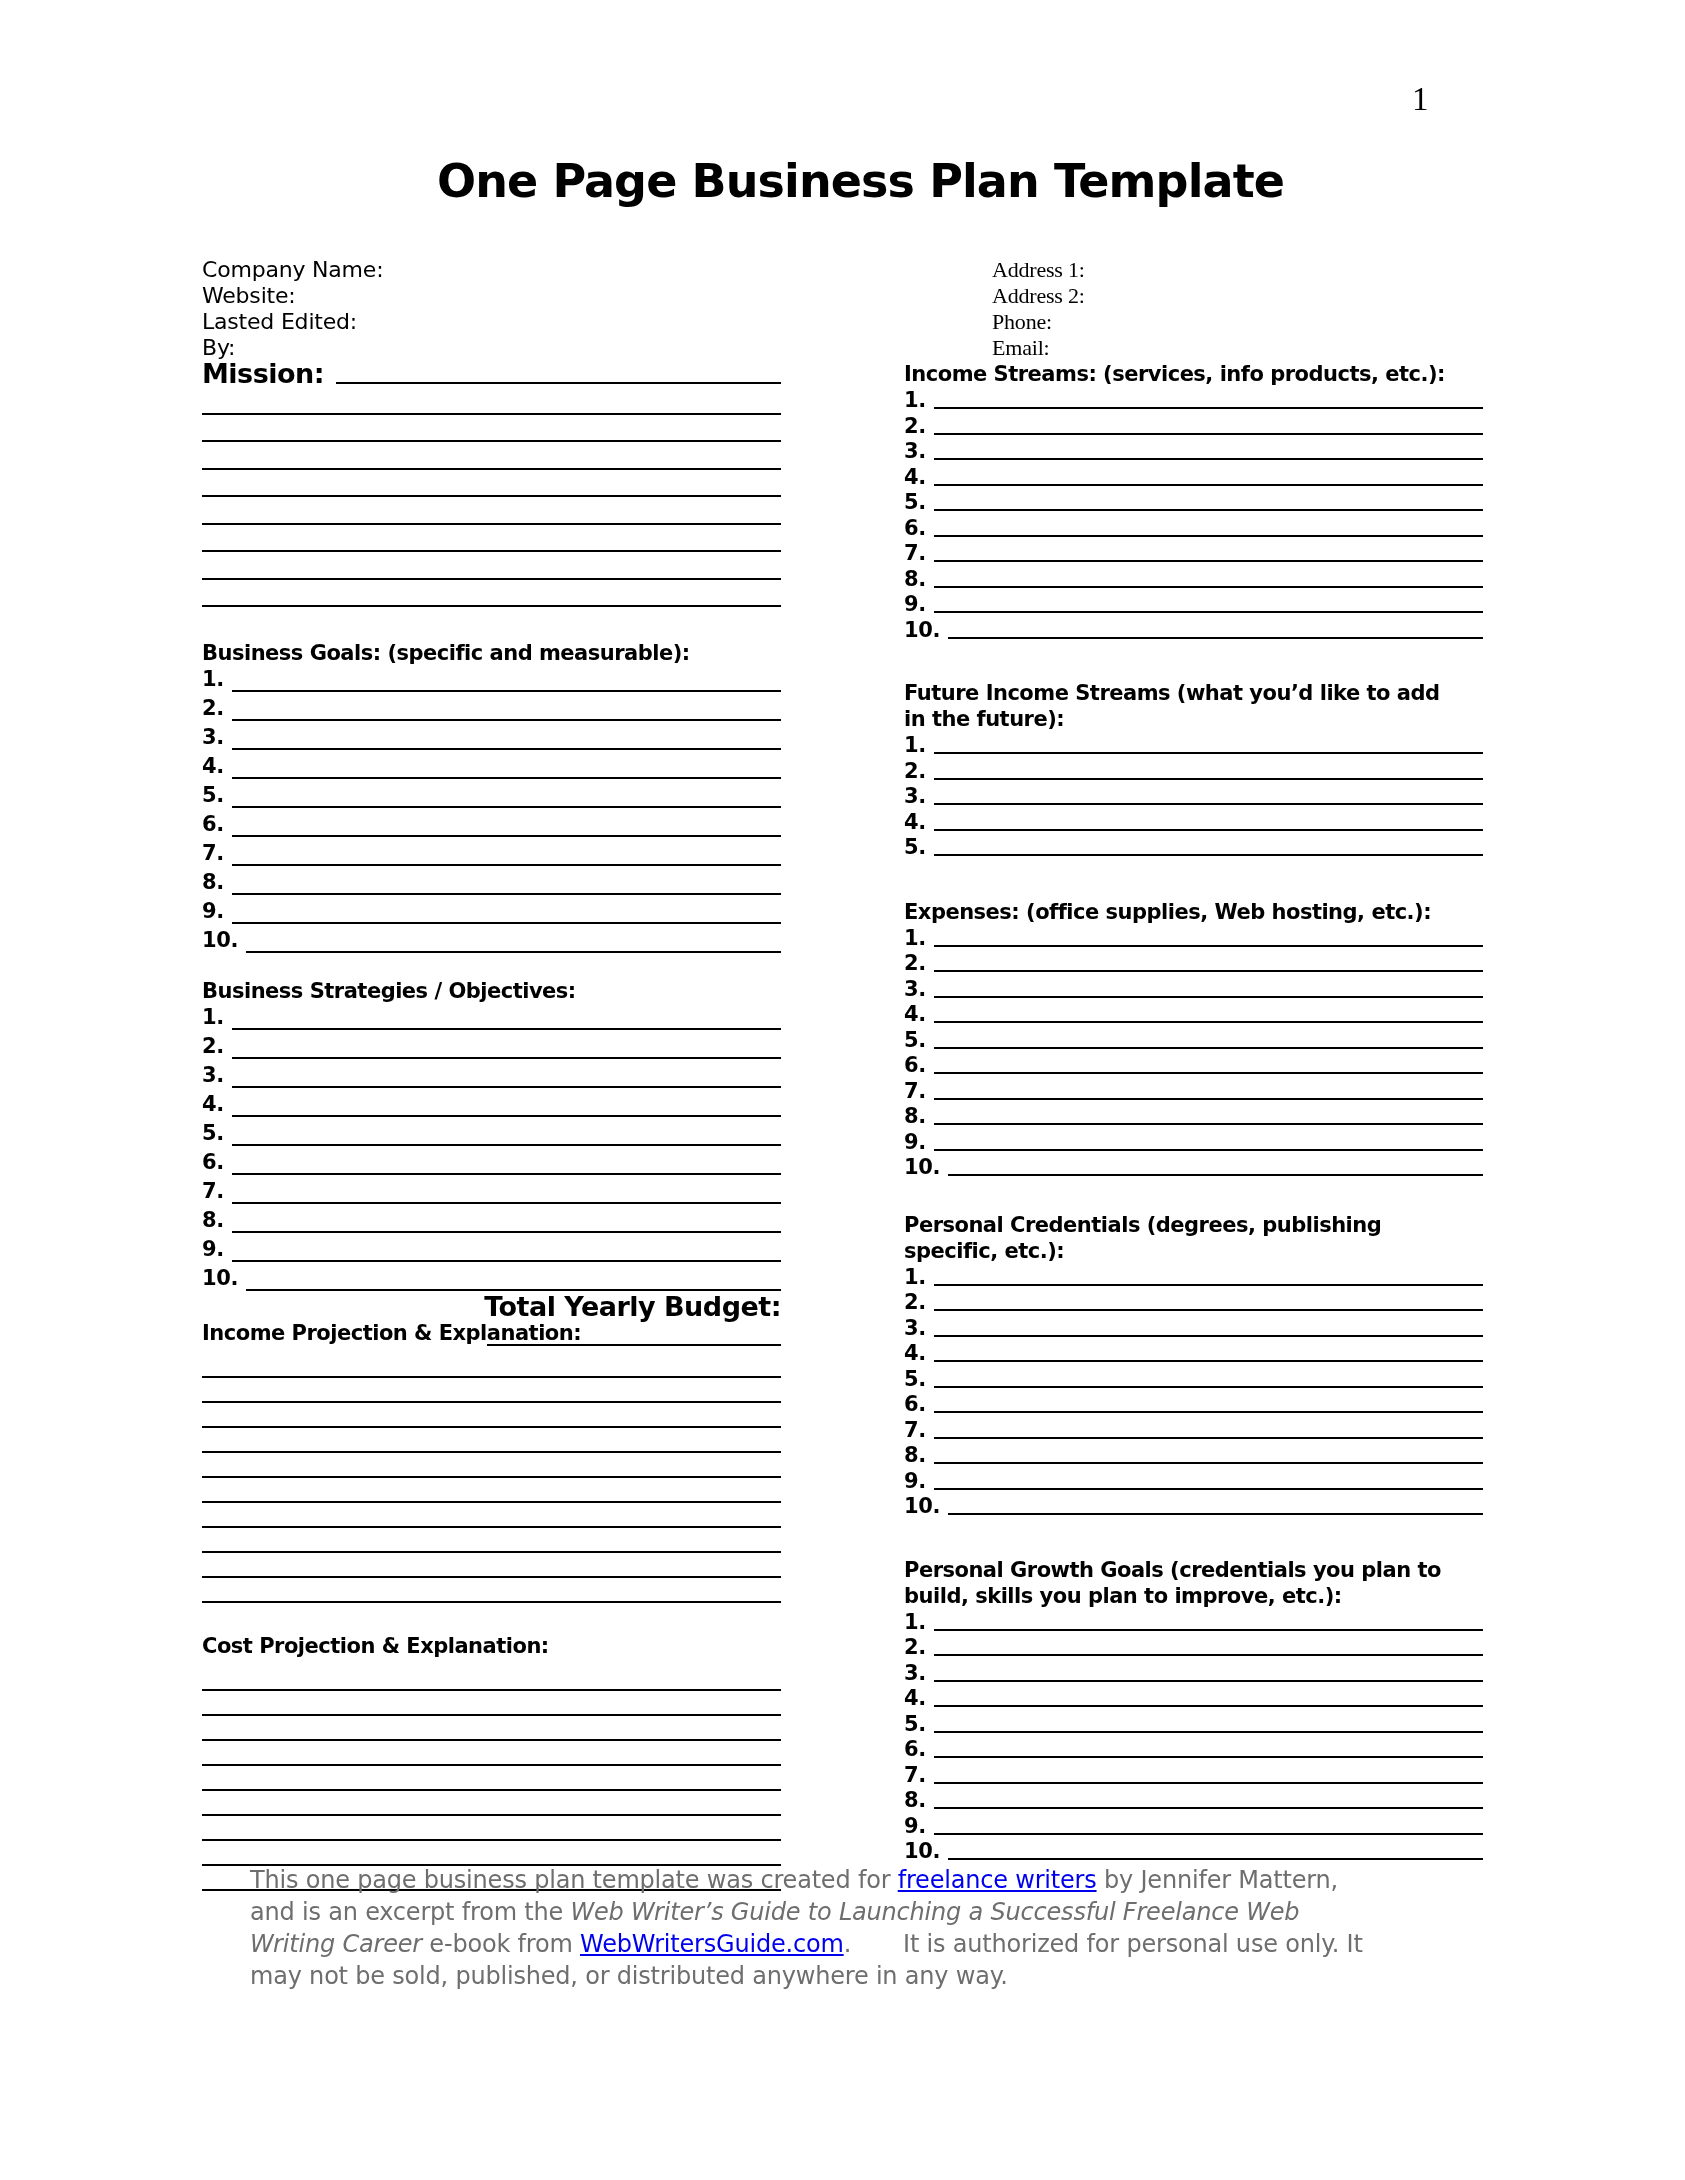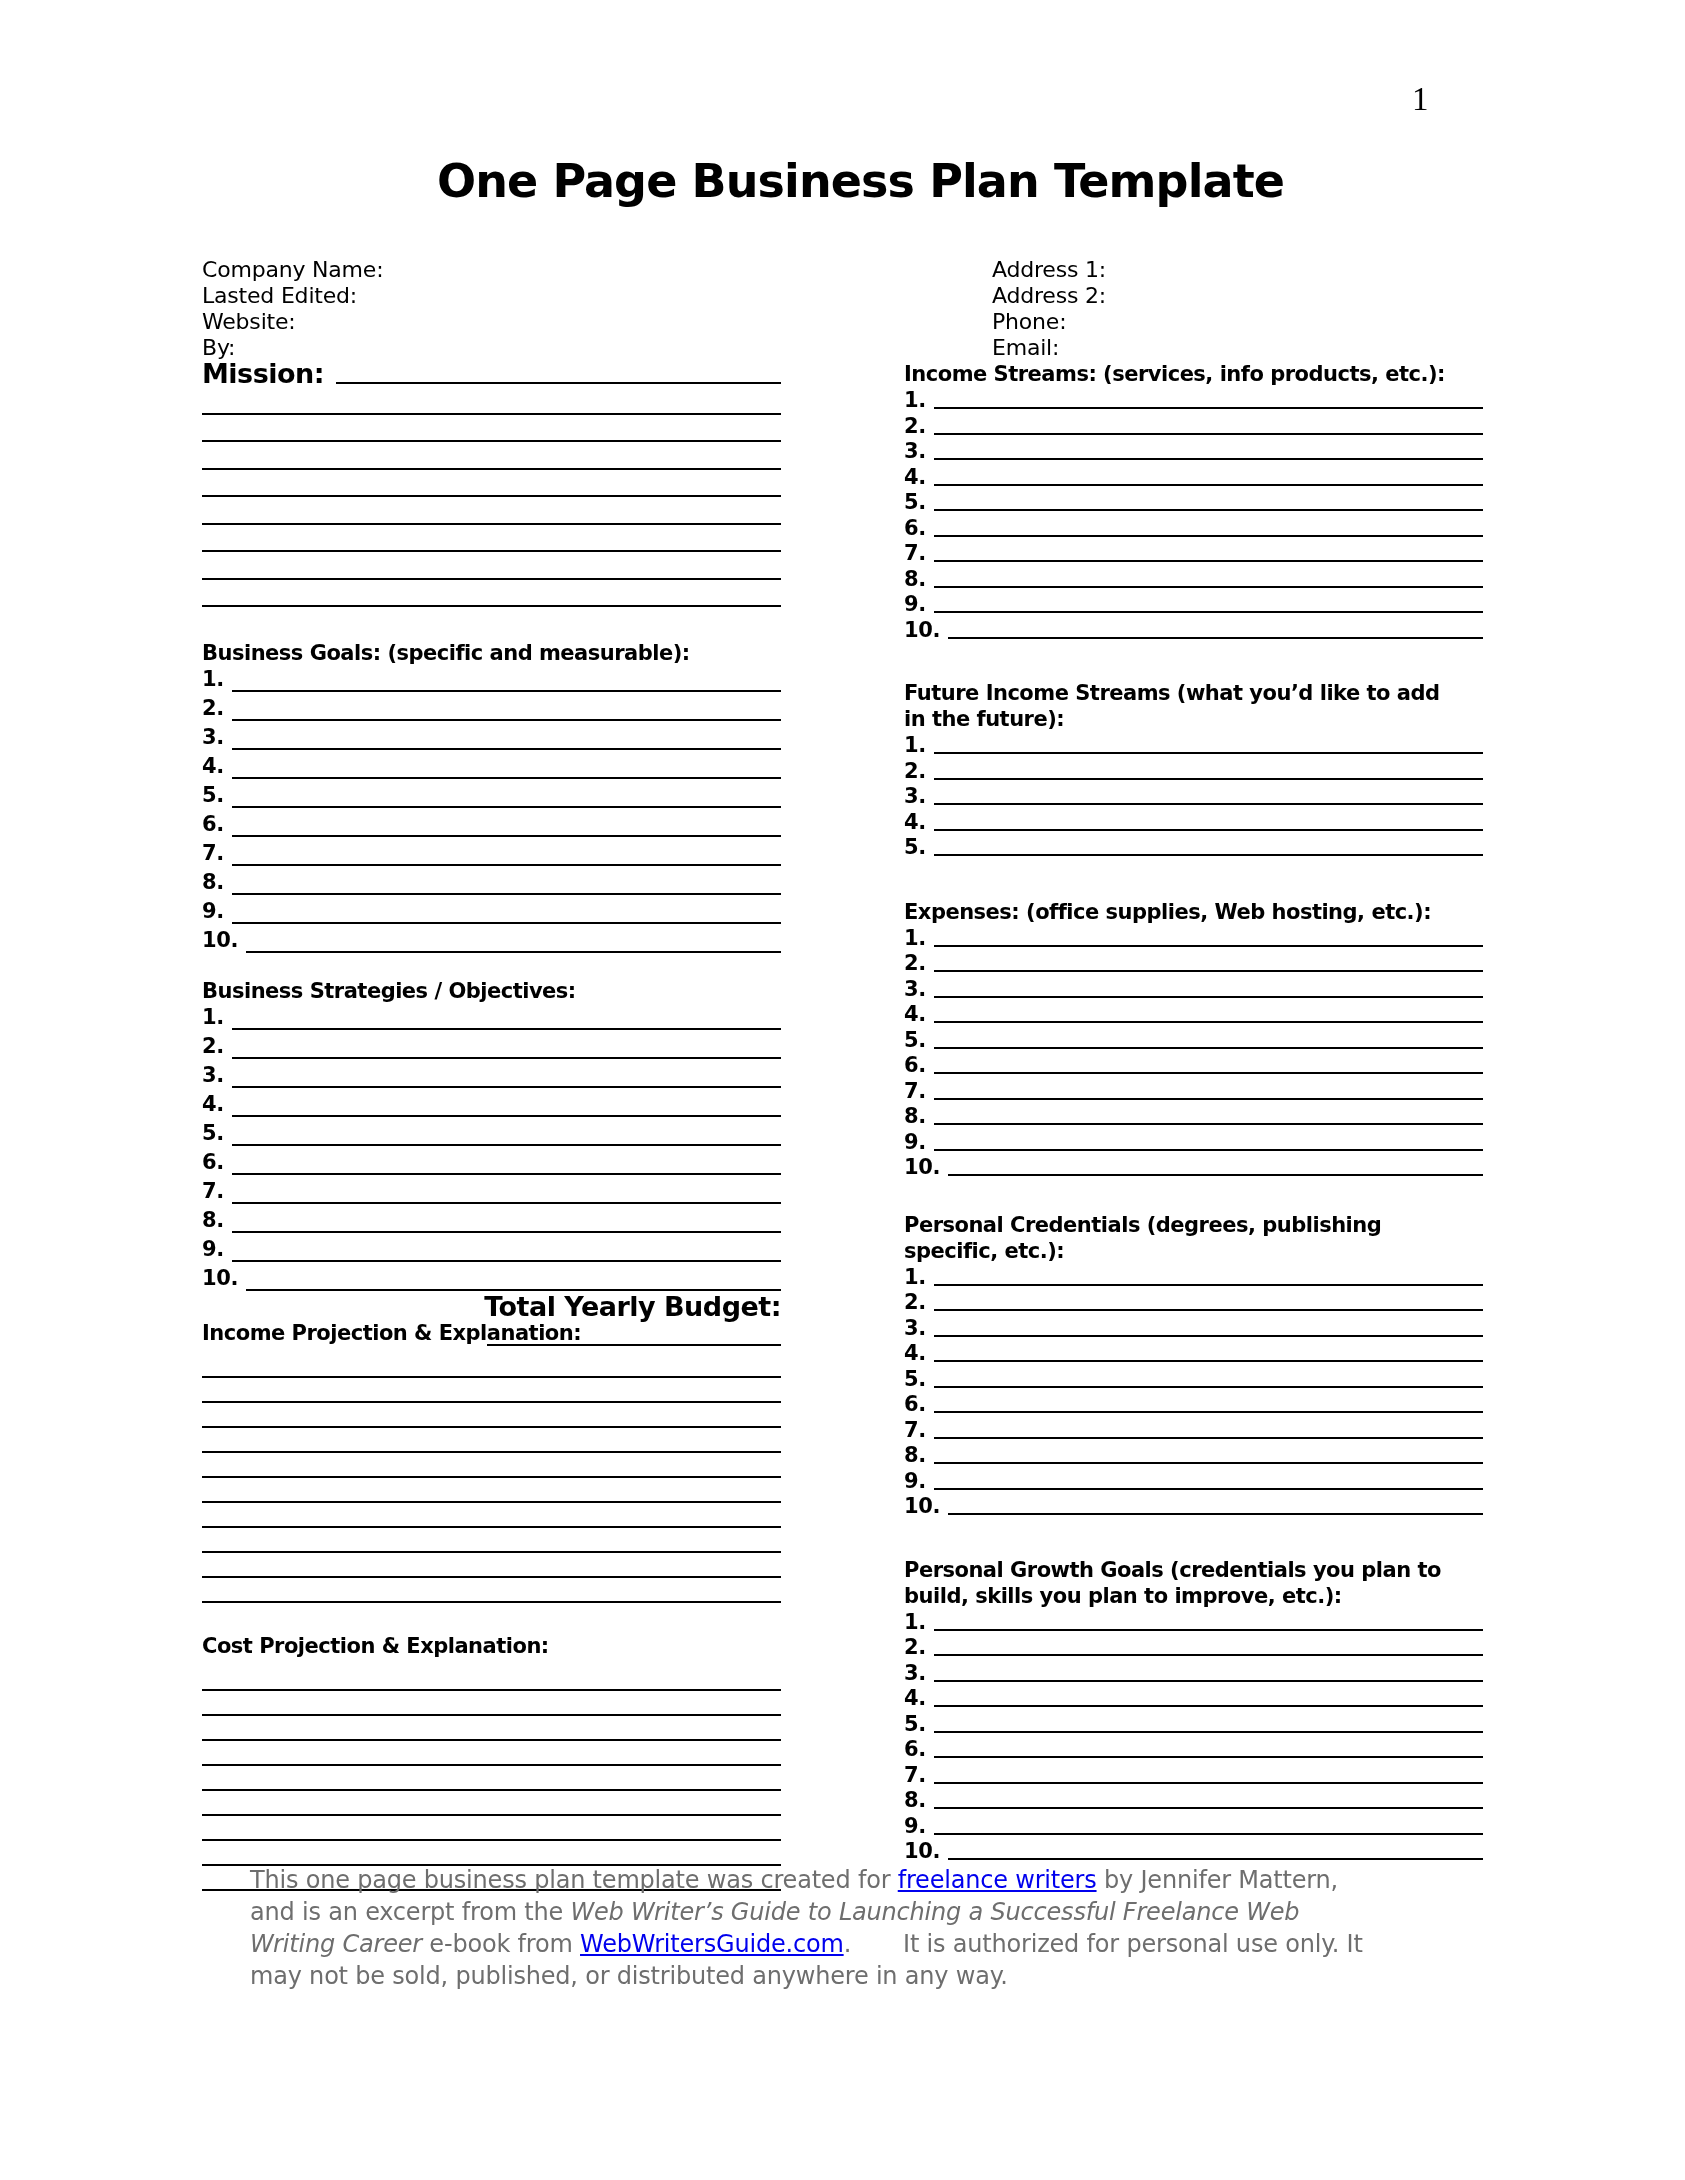--- a/index.html
+++ b/index.html
@@ -10,21 +10,21 @@
         font-family:"Liberation Serif",serif;font-size:33px;}
 
   .doc-title{position:absolute;top:154px;left:18px;width:100%;text-align:center;
         font-weight:bold;font-size:46px;letter-spacing:-0.9px;}
 
   .col{position:absolute;top:257px;font-size:22px;line-height:26px;letter-spacing:-0.2px;}
   .col-left{left:202px;width:579px;}
   .col-right{left:904px;width:579px;}
 
   .info-block .info-line{height:26px;white-space:nowrap;}
-  .indent-right{padding-left:88px;}
+  .indent-right{padding-left:88px;font-family:Liberation Serif, serif;}
 
   .sec-heading{font-weight:bold;font-size:21px;letter-spacing:-0.5px;line-height:26px;}
   .sec-heading div{white-space:nowrap;}
 
   
   .label-rule-row{display:flex;height:26px;align-items:flex-end;font-weight:bold;font-size:27px;letter-spacing:-0.5px;gap:12px;}
   .label-rule-row .fill-rule{flex:1;}
   .fixed-rule{width:294px;border-bottom:2.6px solid #000;align-self:flex-end;margin-bottom:3.5px;}
 
   
@@ -53,22 +53,22 @@
 
 <div class="page">
 
   <div class="page-number">1</div>
 
   <div class="doc-title">One Page Business Plan Template</div>
 
   <div class="col col-left">
     <div class="info-block">
         <div class="info-line">Company Name:</div>
+        <div class="info-line">Website:</div>
         <div class="info-line">Lasted Edited:</div>
-        <div class="info-line">Website:</div>
         <div class="info-line">By:</div>
       </div>
 
     <div class="label-rule-row">
       <span>Mission:</span>
       <span class="fill-rule"></span>
     </div>
     <div class="rules-29">
         <div class="blank-rule"></div>
         <div class="blank-rule"></div>

